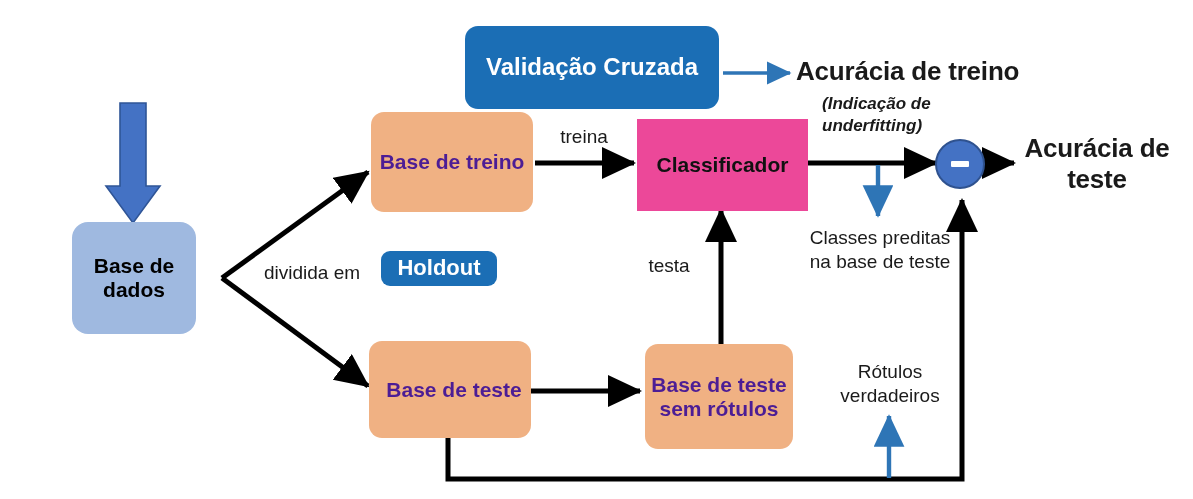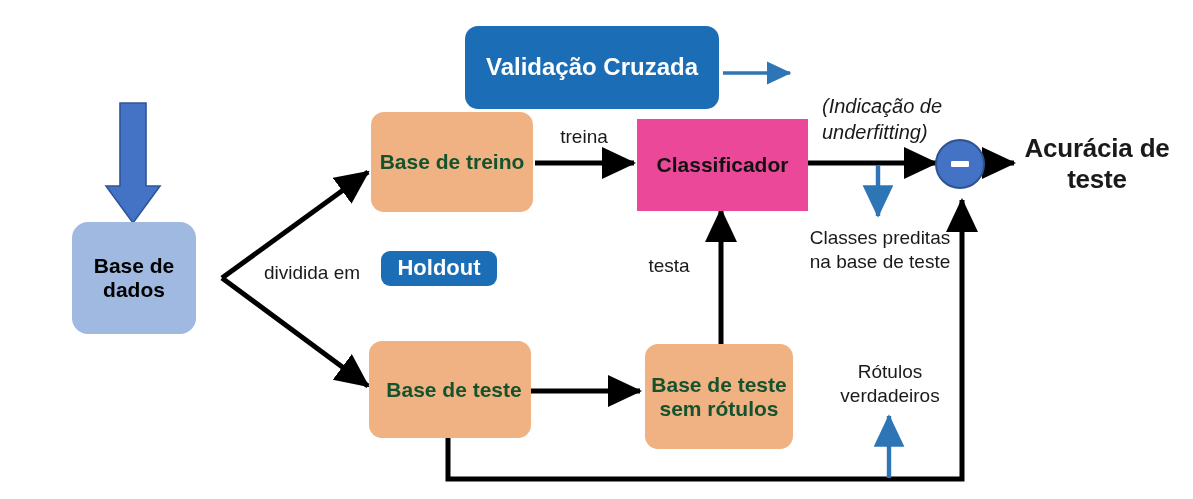--- a/index.html
+++ b/index.html
@@ -41,21 +41,21 @@
     border-radius: 13px;
   }
   .node-lightblue {
     background: #9FB9E0;
     color: #000000;
     font-weight: bold;
     border-radius: 16px;
   }
   .node-orange {
     background: #F0B183;
-    color: #14532d;
+    color: #4c1d95;
     font-weight: bold;
     border-radius: 13px;
   }
   .node-green {
     background: #ec4899;
     color: #111111;
     font-weight: bold;
     border-radius: 0px;
   }
   .label {
@@ -68,23 +68,23 @@
   .label-plain {
     font-size: 19px;
     font-weight: normal;
   }
   .label-heavy {
     font-size: 26px;
     font-weight: bold;
     letter-spacing: -0.2px;
   }
   .label-italic {
-    font-size: 20px;
+    font-size: 17px;
     font-style: italic;
-    font-weight: normal;
+    font-weight: bold;
   }
   .minus-circle {
     position: absolute;
     border-radius: 50%;
     background: #4472C4;
     border: 2px solid #2F528F;
     box-sizing: border-box;
     display: flex;
     align-items: center;
     justify-content: center;
@@ -211,20 +211,23 @@
 
 
   <div class="label label-plain" style="left:806px; top:226px; width:148px; line-height:1.28;">
     <span>Classes preditas na base de teste</span>
   </div>
 
   <div class="label label-plain" style="left:826px; top:360px; width:128px; line-height:1.28;">
     <span>Rótulos verdadeiros</span>
   </div>
 
+  <div class="label label-heavy" style="left:796px; top:56px; width:264px; text-align:left;">
+    <span>Acurácia de treino</span>
+  </div>
 
   <div class="label label-italic" style="left:822px; top:93px; width:140px; text-align:left; line-height:1.3;">
     <span>(Indicação de underfitting)</span>
   </div>
 
   <div class="label label-heavy" style="left:1008px; top:133px; width:178px; text-align:center; line-height:1.18;">
     <span>Acurácia de teste</span>
   </div>
 
 

